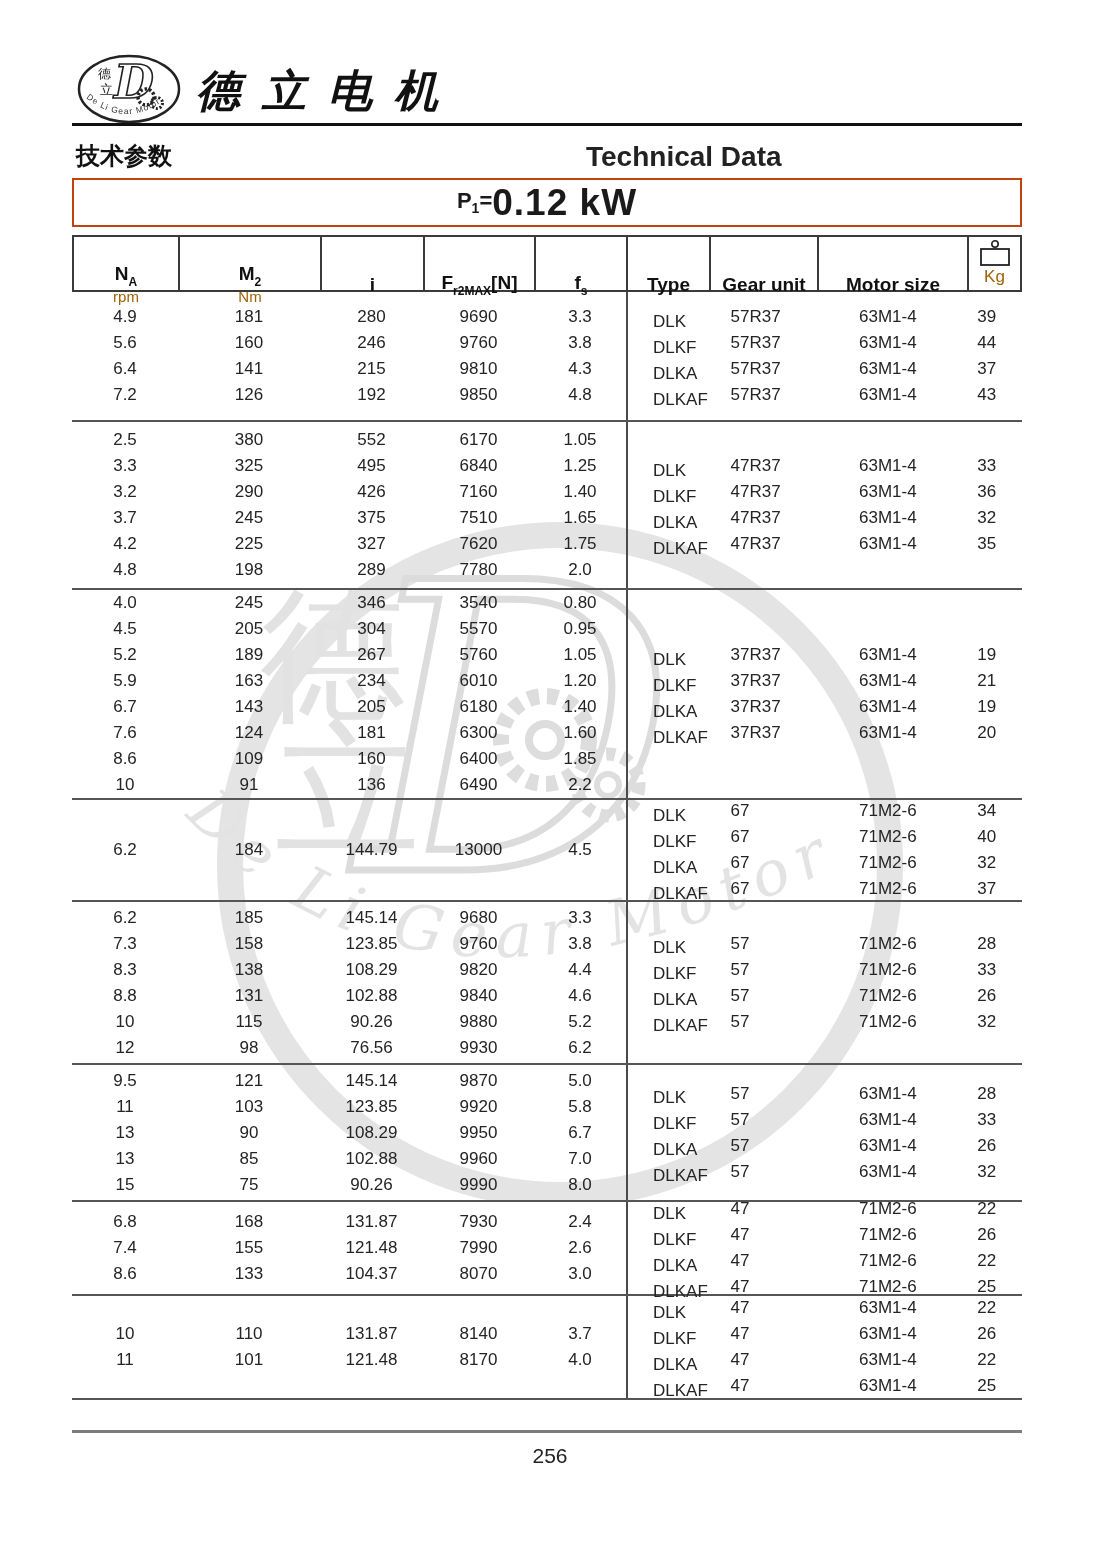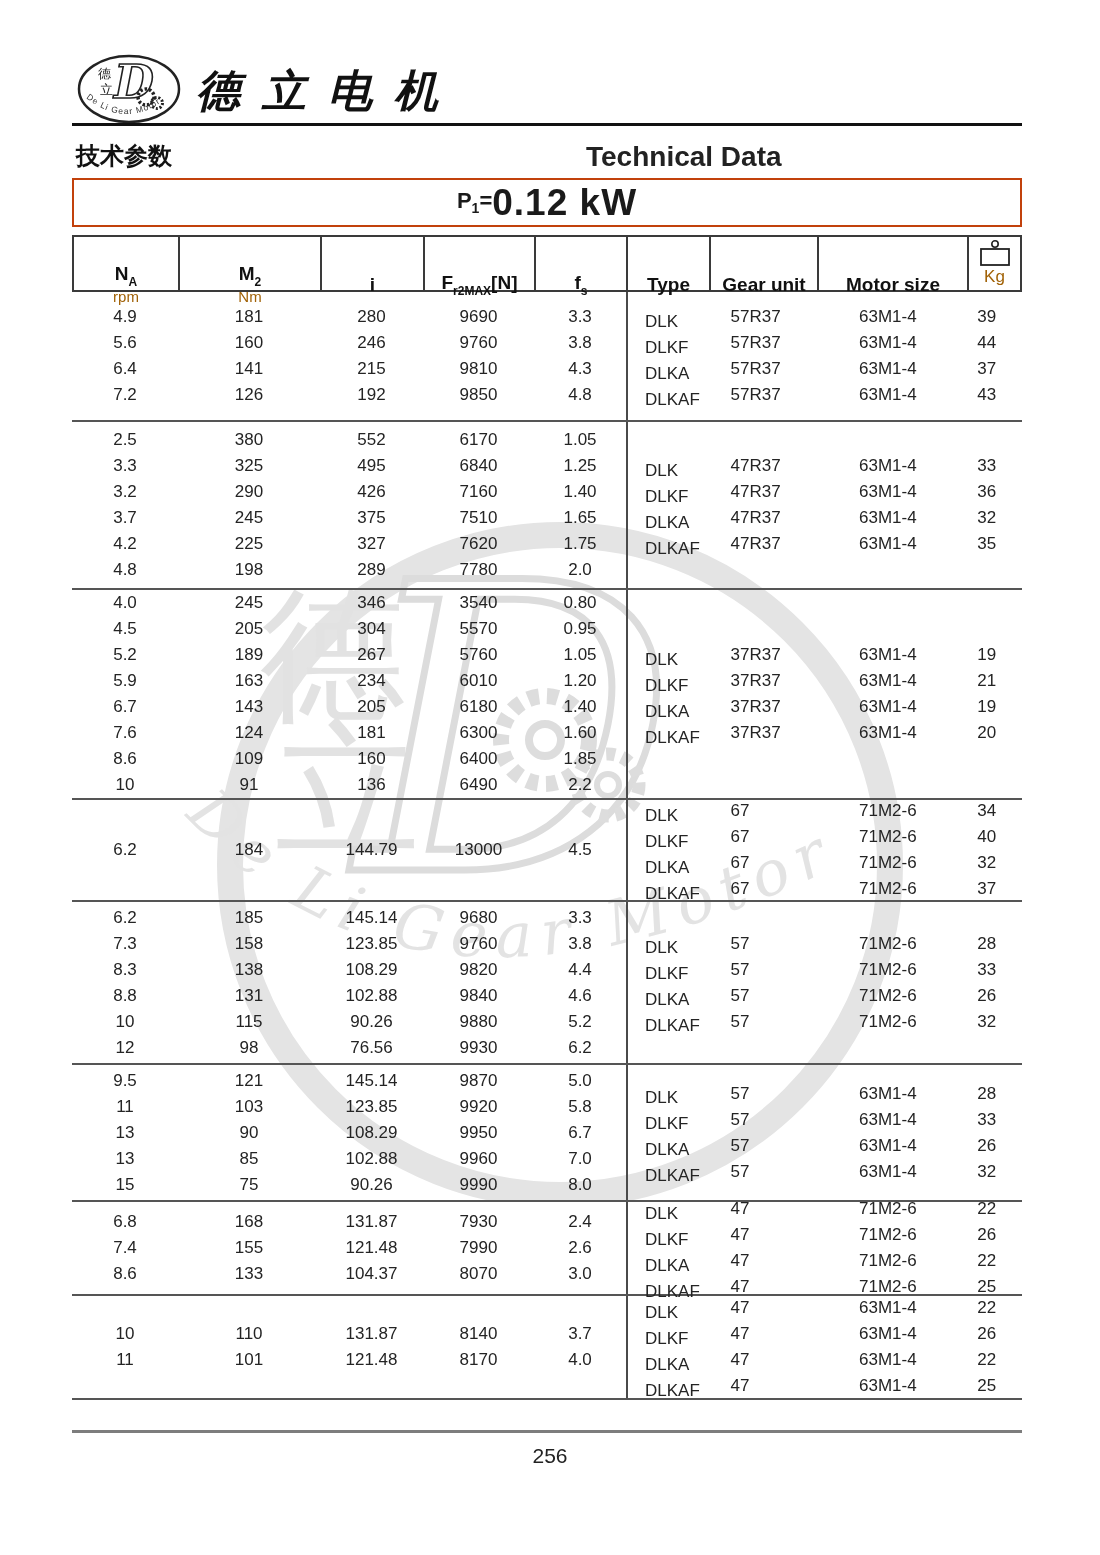--- a/index.html
+++ b/index.html
@@ -53,21 +53,21 @@
     width:396px; box-sizing:border-box; border-left:2px solid #4a4a4a;
     display:flex; flex-direction:column; justify-content:center;
   }
   .drow{display:flex; height:26px; align-items:center; flex:0 0 auto;}
   .dcell{font-size:17px; color:#242424; box-sizing:border-box;}
   .lc0{width:106px; text-align:center}
   .lc1{width:142px; text-align:center}
   .lc2{width:103px; text-align:center}
   .lc3{width:111px; text-align:center}
   .lc4{width:92px;  text-align:center}
-  .rc0{width:83px;  text-align:left; padding-left:17px;margin-top:9px;}
+  .rc0{width:83px;  text-align:left; padding-left:25px;margin-top:9px;}
   .rc1{width:108px; text-align:left; padding-left:20px;}
   .rc2{width:150px; text-align:left; padding-left:41px;}
   .rc3{width:55px;  text-align:center; padding-right:16px;}
   .bottom-spacer{height:32px;}
   .bottom-rule{position:absolute; left:72px; top:1430px; width:950px; height:3px; background:#7d7d7d;}
   .page-num{position:absolute; left:0; top:1444px; width:1100px; text-align:center; font-size:21px; color:#222;}
   
   .watermark{position:absolute; left:130px; top:520px; z-index:0; pointer-events:none;}
   .wm-serif{font-family:"DejaVu Serif","Liberation Serif",serif;}
 </style>

